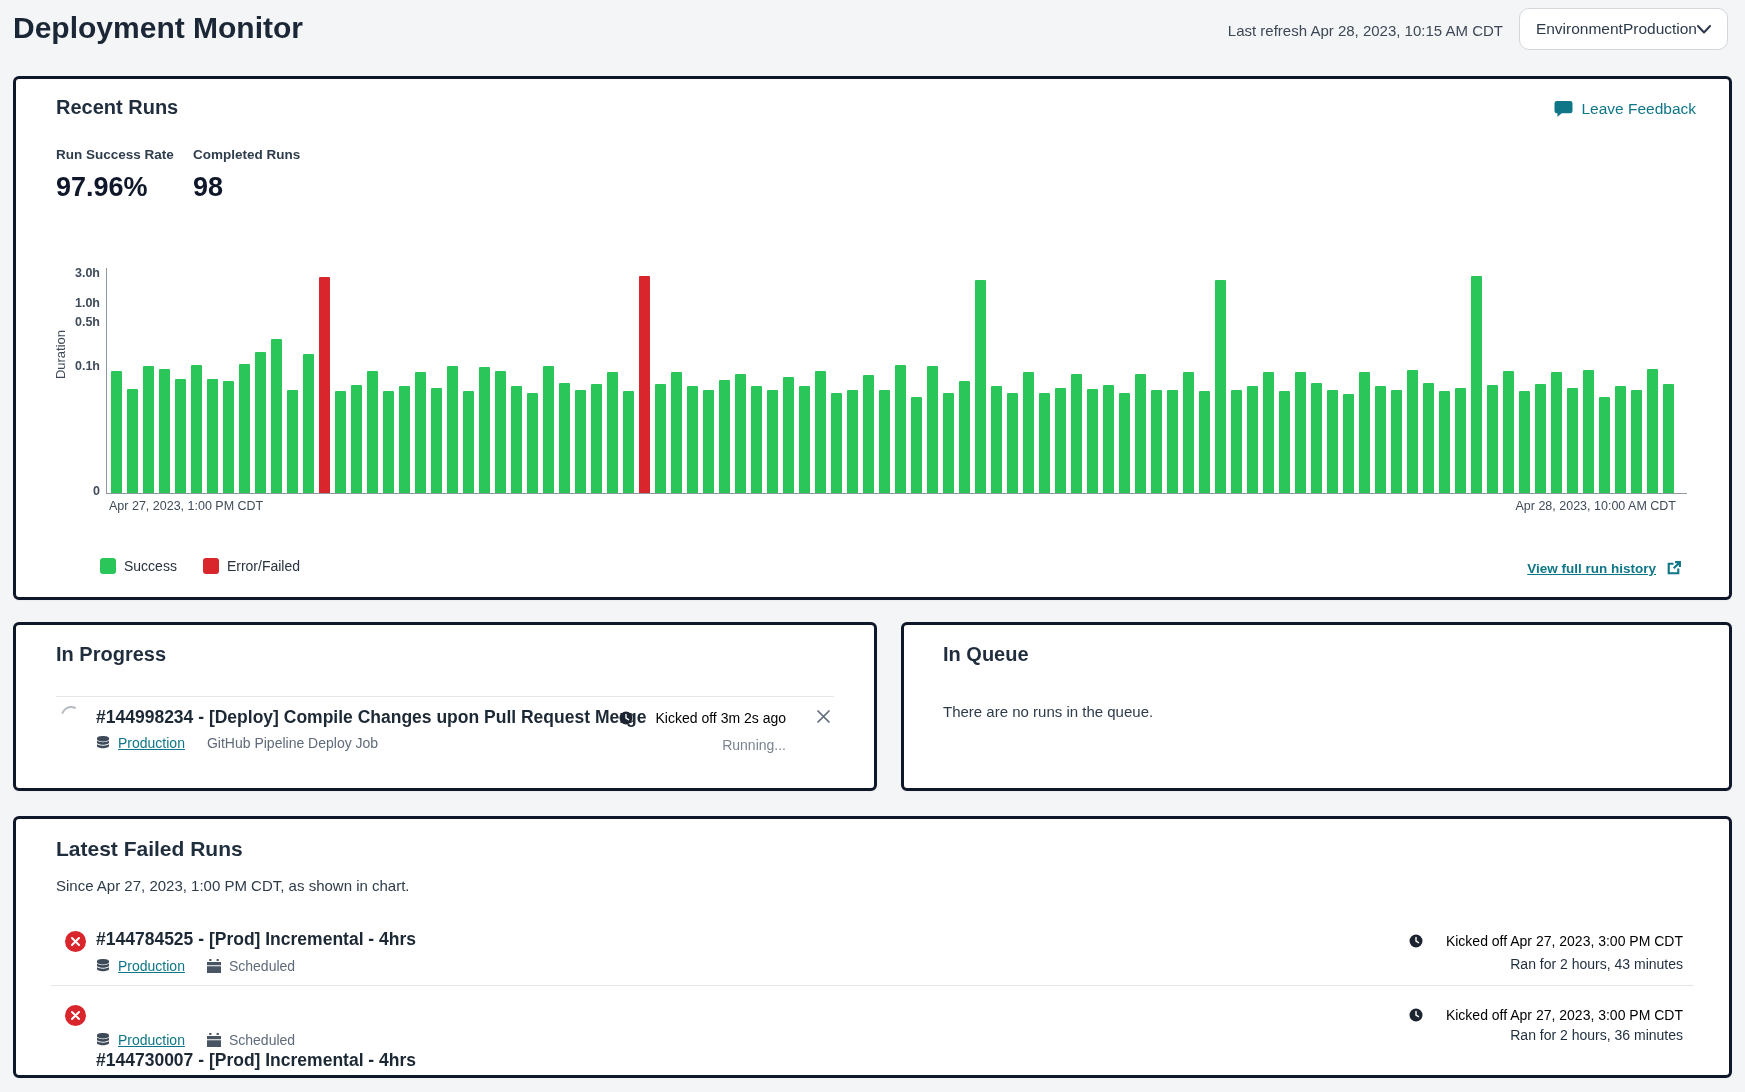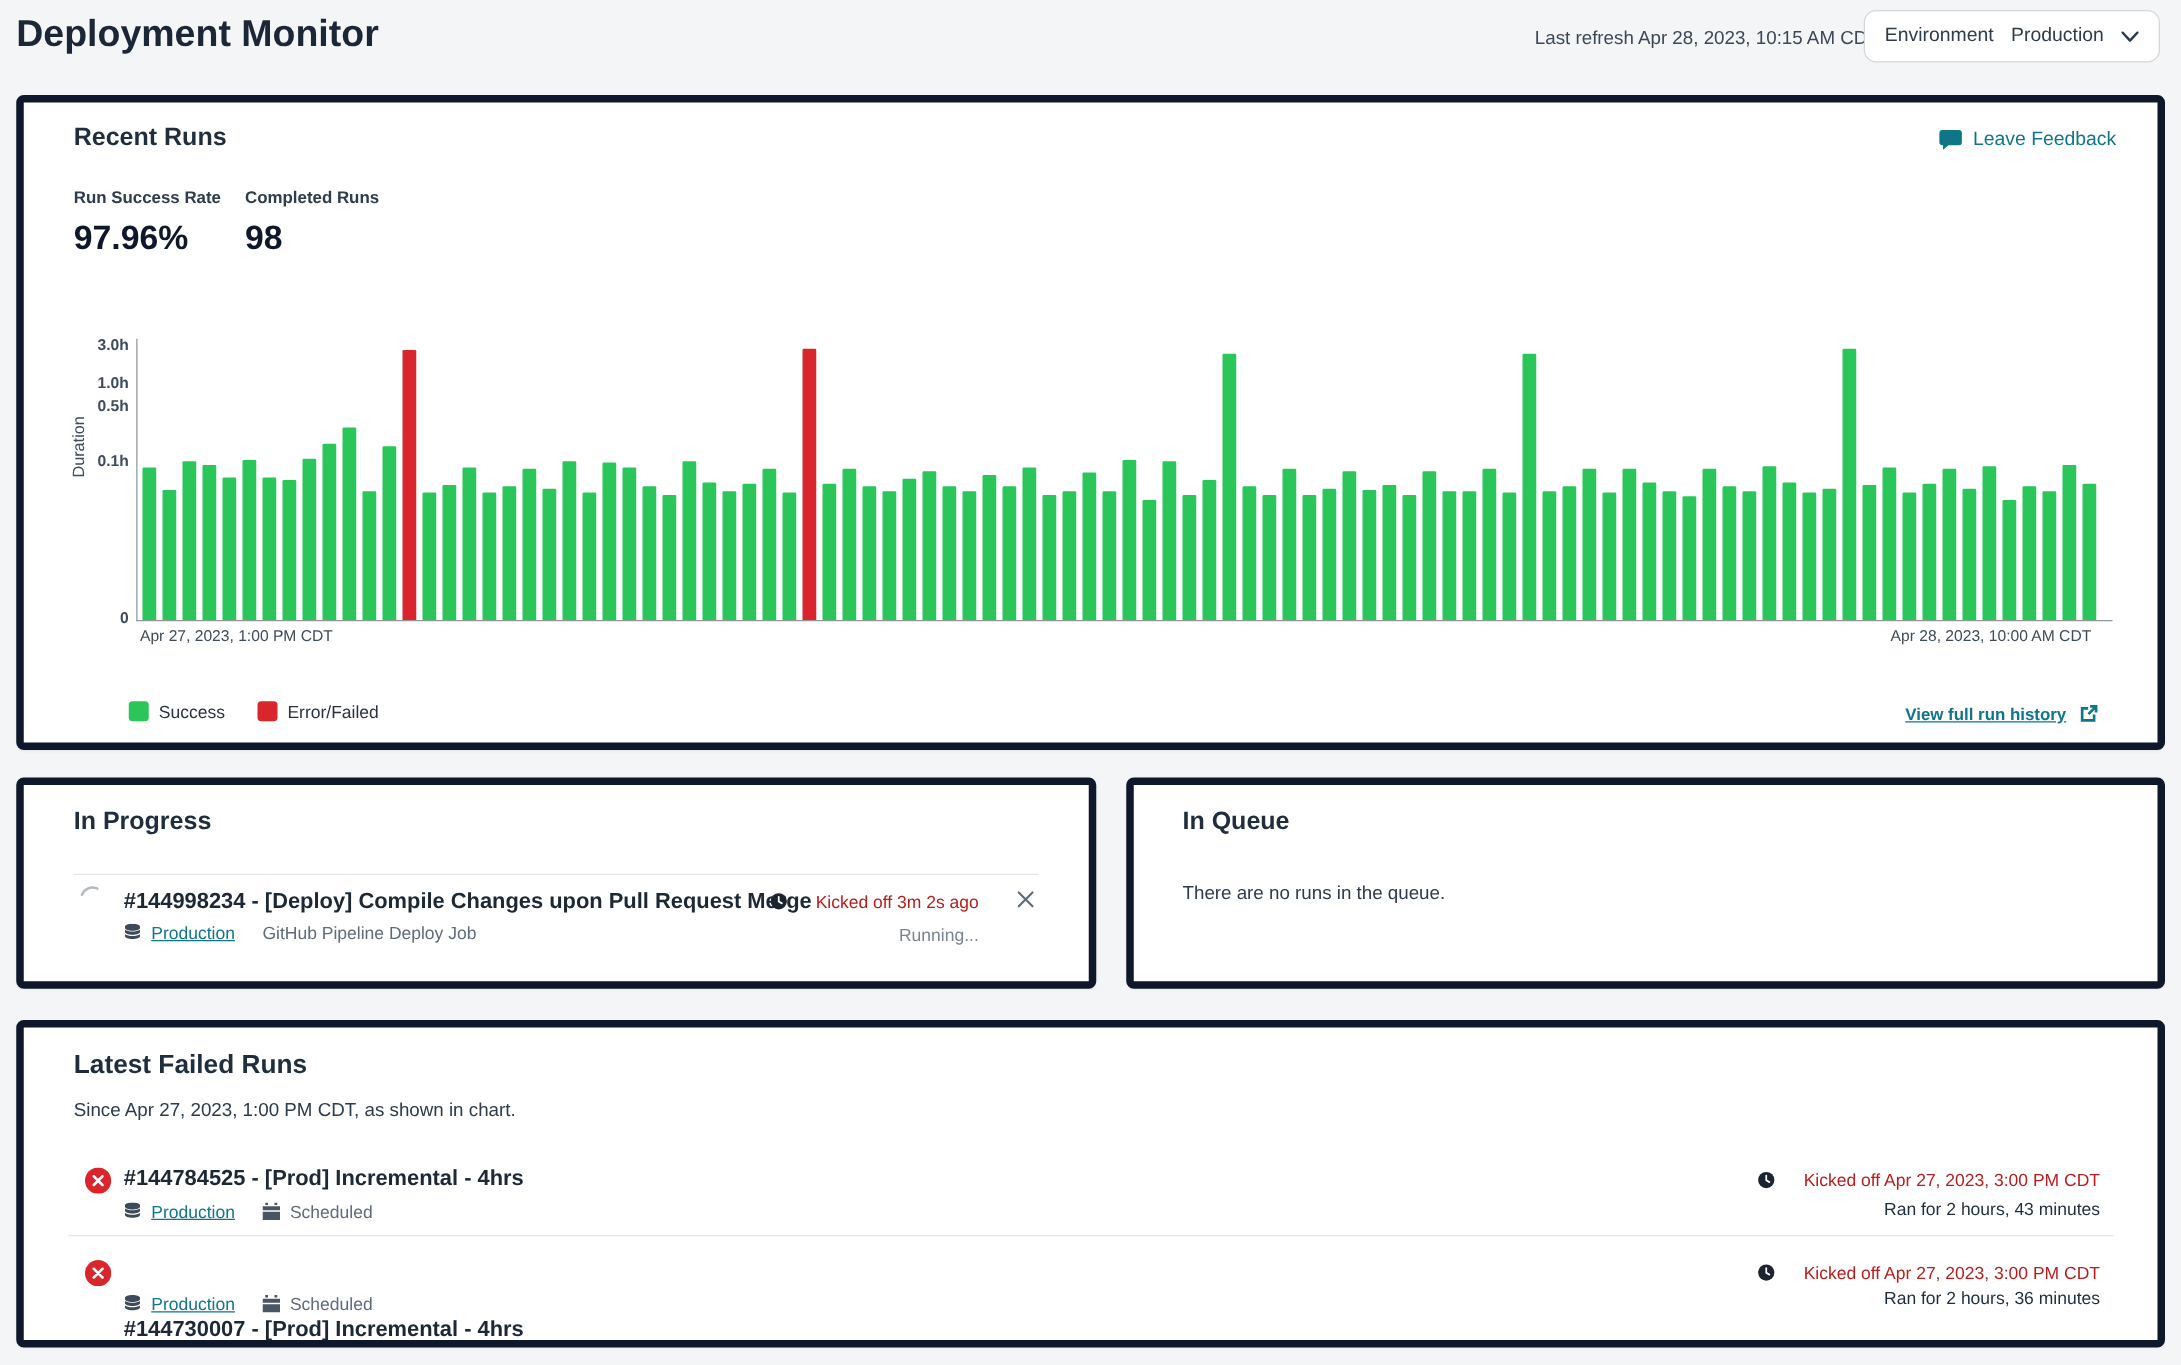--- a/index.html
+++ b/index.html
@@ -5,30 +5,30 @@
   * { margin:0; padding:0; box-sizing:border-box; }
   html,body { width:1745px; height:1092px; }
   body {
     position:relative; overflow:hidden;
     background:#f4f5f6;
     font-family:"Liberation Sans", sans-serif;
     color:#2d3b4a;
   }
   .card {
     position:absolute; background:#ffffff;
-    border:6px solid #0f172a; border-radius:6px;
+    border:3px solid #0f172a; border-radius:6px;
     box-shadow:0 1px 2px rgba(25,35,45,.04);
   }
   
   .page-title { position:absolute; left:13px; top:11px; font-size:30px; font-weight:700; color:#1b2736; }
   .last-refresh { position:absolute; right:242px; top:22px; font-size:15px; color:#3c4856; }
   .env-select {
     position:absolute; right:17px; top:8px; height:42px; padding:0 16px;
     background:#fff; border:1px solid #d3d7db; border-radius:10px;
-    display:flex; align-items:center; gap:14px; font-size:15.5px; color:#2d3b4a; cursor:pointer;
+    display:flex; align-items:center; font-size:15.5px; color:#2d3b4a; cursor:pointer;
   }
   
   #recent-runs { left:13px; top:76px; width:1719px; height:524px; }
   .rr-title { position:absolute; left:40px; top:17px; font-size:20px; font-weight:700; color:#1f2d3d; }
   .feedback { position:absolute; right:33px; top:21px; display:flex; align-items:center; gap:8px;
               color:#0e7687; font-size:15.5px; cursor:pointer; }
   .metric { position:absolute; top:68px; }
   .metric .m-label { font-size:13.5px; font-weight:700; color:#2e3c4c; }
   .metric .m-value { margin-top:10px; font-size:27px; font-weight:700; color:#0f172a; }
   #metric-0 { left:40px; } #metric-1 { left:177px; }
@@ -56,21 +56,21 @@
   #in-queue    { left:901px; top:622px; width:831px; height:169px; }
   .sec-title { position:absolute; left:40px; top:18px; font-size:20px; font-weight:700; color:#1f2d3d; }
   .ip-divider { position:absolute; left:40px; right:40px; top:71px; height:1px; background:#e4e7ea; }
   .spinner { position:absolute; left:44px; top:80px; }
   .run-title { position:absolute; left:80px; font-size:17.5px; font-weight:700; color:#1c2834; white-space:nowrap; }
   #ip-run-title { top:82px; }
   .meta-line { position:absolute; left:80px; display:flex; align-items:center; gap:8px; font-size:14px; color:#5f6b7a; }
   #ip-meta { top:110px; }
   .env-link { color:#0e7687; text-decoration:underline; cursor:pointer; }
   .meta-gap { width:6px; }
-  .kicked { position:absolute; display:flex; align-items:center; gap:23px; font-size:14px; color:#b91c1c; white-space:nowrap; }
+  .kicked { position:absolute; display:flex; align-items:center; gap:23px; font-size:14px; color:#000000; white-space:nowrap; }
   #ip-kicked { right:88px; top:85px; }
   .close-x { position:absolute; right:43px; top:84px; cursor:pointer; }
   .running { position:absolute; right:88px; top:112px; font-size:14px; color:#7a8490; }
   .queue-empty { position:absolute; left:39px; top:78px; font-size:15px; color:#2d3b4a; }
 
   
   #failed-runs { left:13px; top:816px; width:1719px; height:262px; }
   .fr-title { position:absolute; left:40px; top:18px; font-size:21px; font-weight:700; color:#1f2d3d; }
   .fr-subtitle { position:absolute; left:40px; top:58px; font-size:15px; color:#2d3b4a; }
   .fail-icon { position:absolute; left:49px; width:21px; height:21px; border-radius:50%;

